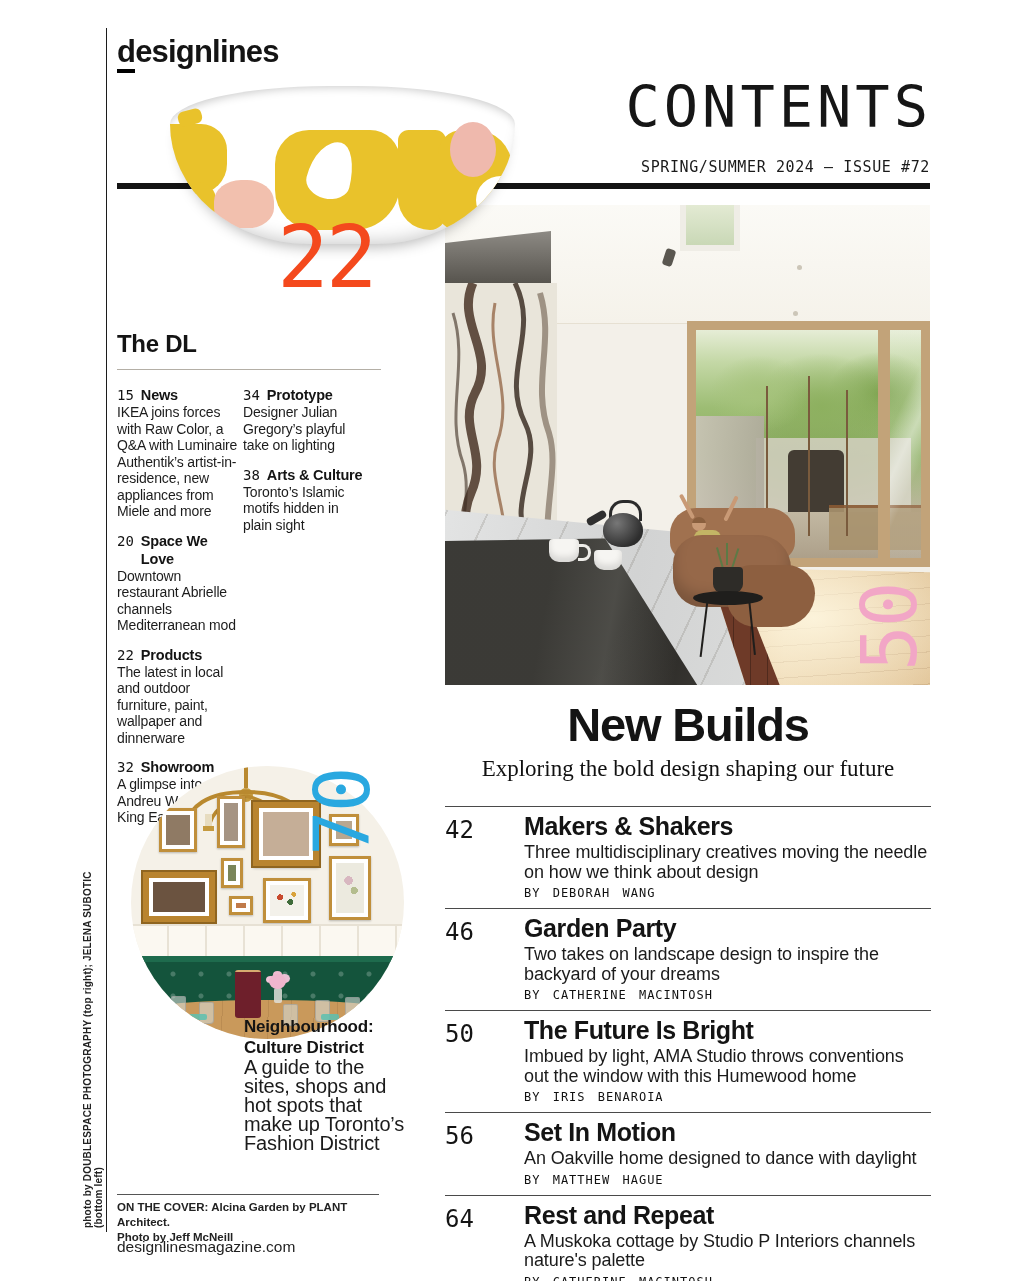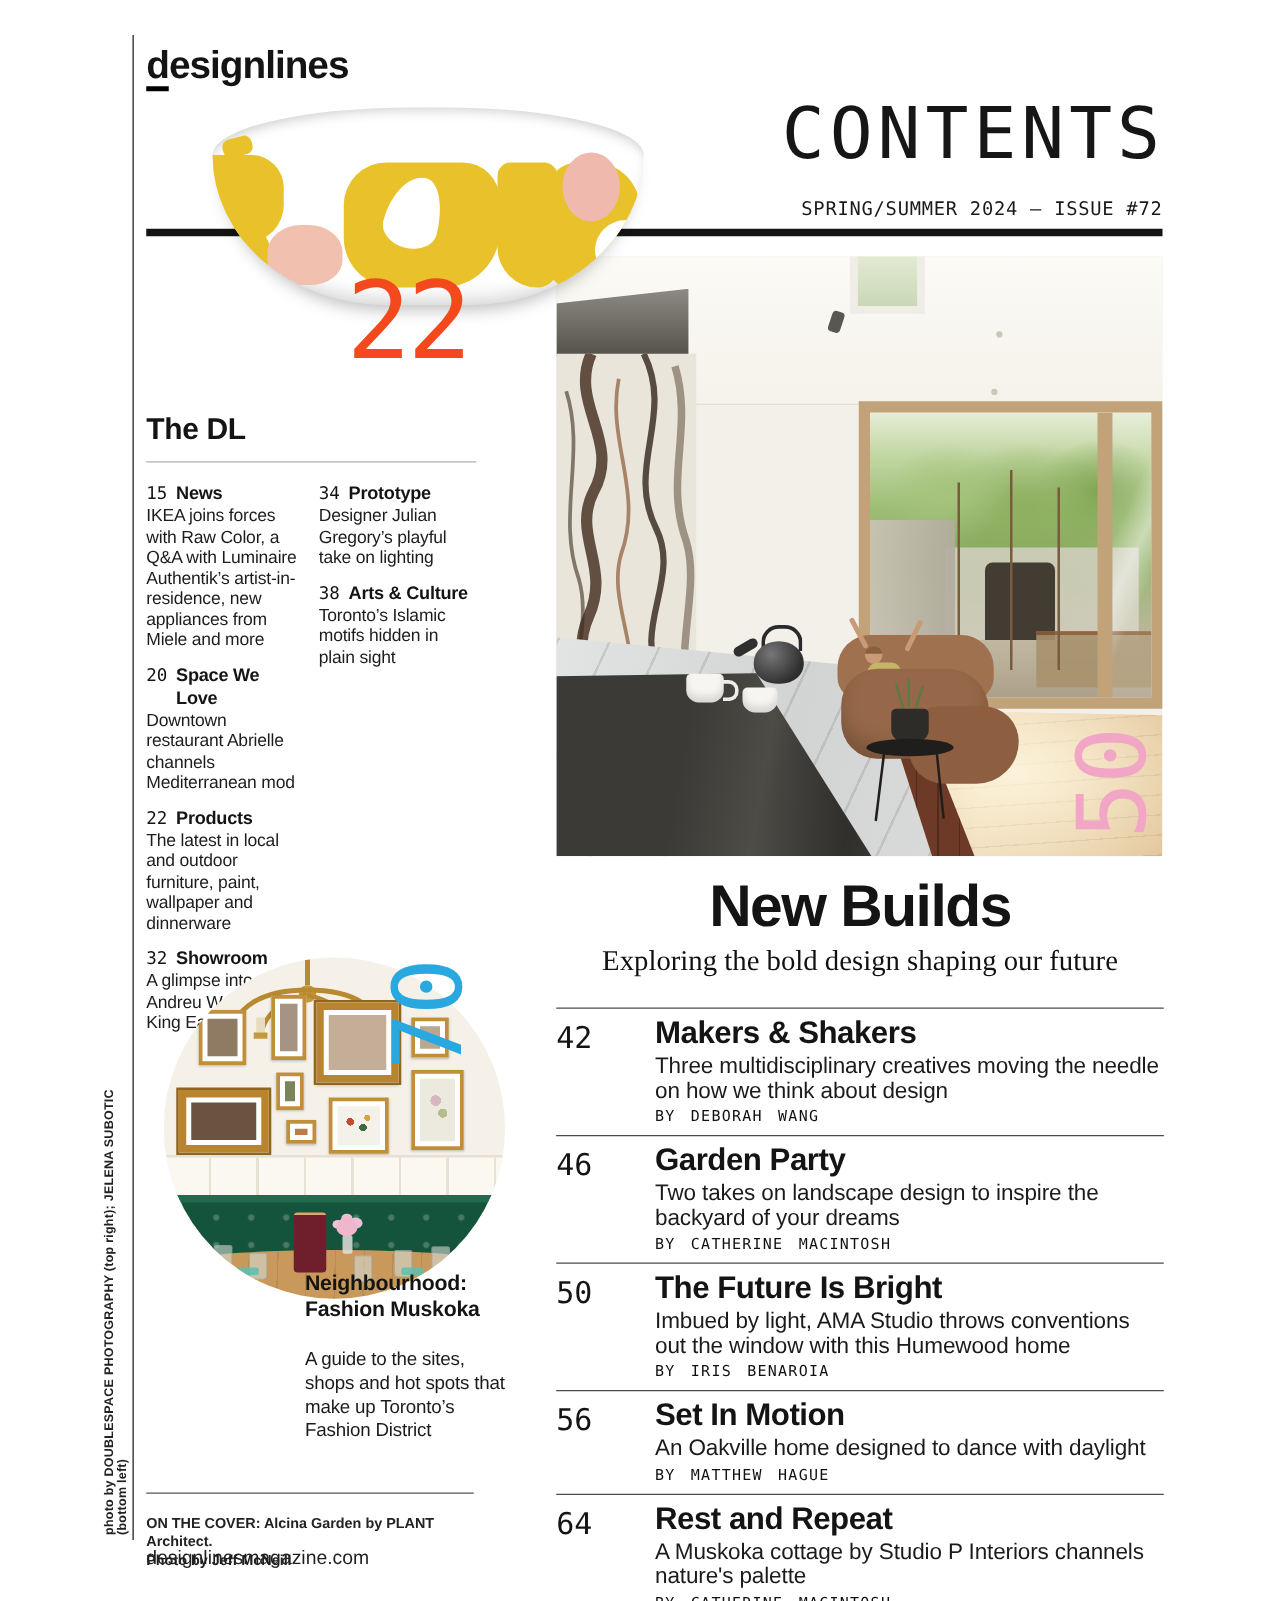--- a/index.html
+++ b/index.html
@@ -79,21 +79,21 @@
             background:radial-gradient(circle at 35% 30%,#777,#2e2e2e 72%);}
   .kettle-h{left:164px;top:295px;width:27px;height:18px;border:3px solid #2a2a2a;border-bottom:none;border-radius:14px 14px 0 0;}
   .kettle-s{left:141px;top:309px;width:21px;height:8px;background:#2f2f2f;border-radius:4px;transform:rotate(-30deg);}
   .cup{background:#f6f5f2;border-radius:4px 4px 10px 10px;box-shadow:inset 0 -5px 6px rgba(0,0,0,.12);}
   .cup-h{width:10px;height:11px;border:3px solid #eeede9;border-left:none;border-radius:0 8px 8px 0;}
   .num-50{left:399px;top:382px;width:92px;height:76px;transform:rotate(-90deg);font-size:76px;line-height:76px;letter-spacing:-2px;}
 
   
   .dl{left:117px;top:330px;width:264px;}
   .dl h2{margin:0;font-size:24px;font-weight:800;letter-spacing:-0.3px;padding-bottom:11px;border-bottom:1px solid #b4afa6;}
-  .dl-cols{display:flex;gap:12px;padding-top:16px;}
+  .dl-cols{display:flex;padding-top:16px;}
   .dl-col{width:126px;}
   .dl-item{margin-bottom:12px;}
   .dl-head{display:flex;gap:7px;align-items:baseline;line-height:18px;}
   .dl-num{font-family:"DejaVu Sans Mono",monospace;font-size:14px;}
   .dl-title{font-size:14.5px;font-weight:800;letter-spacing:-0.2px;}
   .dl-desc{font-size:14px;line-height:16.5px;letter-spacing:-0.15px;color:#1c1c1c;}
 
   
   .circle{left:131px;top:766px;width:273px;height:273px;border-radius:50%;overflow:hidden;background:#f5f1e8;}
   .wainscot{position:absolute;left:0;top:158px;width:100%;height:34px;background:
@@ -112,36 +112,36 @@
         box-shadow:inset 0 18px 0 -16px rgba(226,186,120,.9);}
   .flower{position:absolute;left:138px;top:208px;width:17px;height:15px;border-radius:50%;background:#efb6ce;
           box-shadow:7px -3px 0 -3px #eac0d4,-7px -2px 0 -4px #f3c3d8,0 -7px 0 -4px #f0bcd1;}
   .vase{position:absolute;left:143px;top:222px;width:8px;height:15px;background:rgba(224,224,218,.85);border-radius:2px;}
   .napkin{position:absolute;width:18px;height:6px;background:#5cc0b0;opacity:.85;border-radius:2px;}
   .num-70{left:297px;top:772px;width:92px;height:76px;transform:rotate(-90deg);font-size:76px;line-height:76px;letter-spacing:-2px;z-index:5;}
 
   
   .nbh{left:244px;top:1016px;width:168px;}
   .nbh-title{font-size:17px;line-height:21px;font-weight:800;letter-spacing:-0.2px;}
-  .nbh-desc{font-size:15px;line-height:19px;margin-top:20px;letter-spacing:-0.15px;color:#1b1b1b;}
+  .nbh-desc{font-size:20px;line-height:19px;margin-top:0;letter-spacing:-0.15px;color:#1b1b1b;}
 
   
   .features{left:445px;top:700px;width:486px;}
   .f-head{margin:0;text-align:center;font-size:47px;font-weight:800;letter-spacing:-1.2px;line-height:1.05;}
   .f-sub{text-align:center;font-family:"Liberation Serif",serif;font-size:23px;margin:7px 0 24px;color:#111;}
   .f-row{border-top:1px solid #4a4a4a;padding:6px 0 8px;display:grid;grid-template-columns:79px 1fr;}
   .f-num{font-family:"DejaVu Sans Mono",monospace;font-size:24px;padding-top:3px;}
   .f-title{font-size:25px;font-weight:800;letter-spacing:-0.4px;line-height:26px;margin-bottom:4px;}
   .f-desc{font-size:18px;line-height:19.5px;letter-spacing:-0.1px;color:#1b1b1b;}
   .f-by{font-family:"DejaVu Sans Mono",monospace;font-size:12px;letter-spacing:1px;word-spacing:4px;margin-top:4px;color:#111;}
 
   
   .credit{left:82px;top:1228px;width:372px;transform:rotate(-90deg);transform-origin:0 0;
           font-size:10px;font-weight:700;letter-spacing:0.2px;color:#222;}
-  .cover{left:117px;top:1194px;width:262px;border-top:1px solid #555;padding-top:17px;
+  .cover{left:117px;top:1194px;width:262px;border-top:1px solid #555;padding-top:5px;
          font-size:11.5px;line-height:15px;font-weight:700;color:#222;}
   .site{left:117px;top:1238px;font-size:15.5px;color:#1f1f1f;}
 </style>
 </head>
 <body>
 
 <div class="page">
 
   <div class="abs vrule"></div>
 
@@ -337,21 +337,21 @@
     <div class="napkin" style="left:190px;top:248px;"></div>
     <div class="menu"></div>
     <div class="vase"></div>
     <div class="flower"></div>
   </div>
   <div class="abs num-70 mono" style="color: rgb(41, 168, 224);">70</div>
 
   <div class="abs nbh">
     <div class="nbh-title">
       <span>Neighbourhood:</span><br>
-      <span>Fashion Muskoka</span>
+      <span>Culture District</span>
     </div>
     <div class="nbh-desc">A guide to the sites, shops and hot spots that make up Toronto’s Fashion District</div>
   </div>
 
   <div class="abs features">
     <h1 class="f-head">New Builds</h1>
     <div class="f-sub">Exploring the bold design shaping our future</div>
     <div id="f-list">
   <div class="f-row">
     <div class="f-num">42</div>

